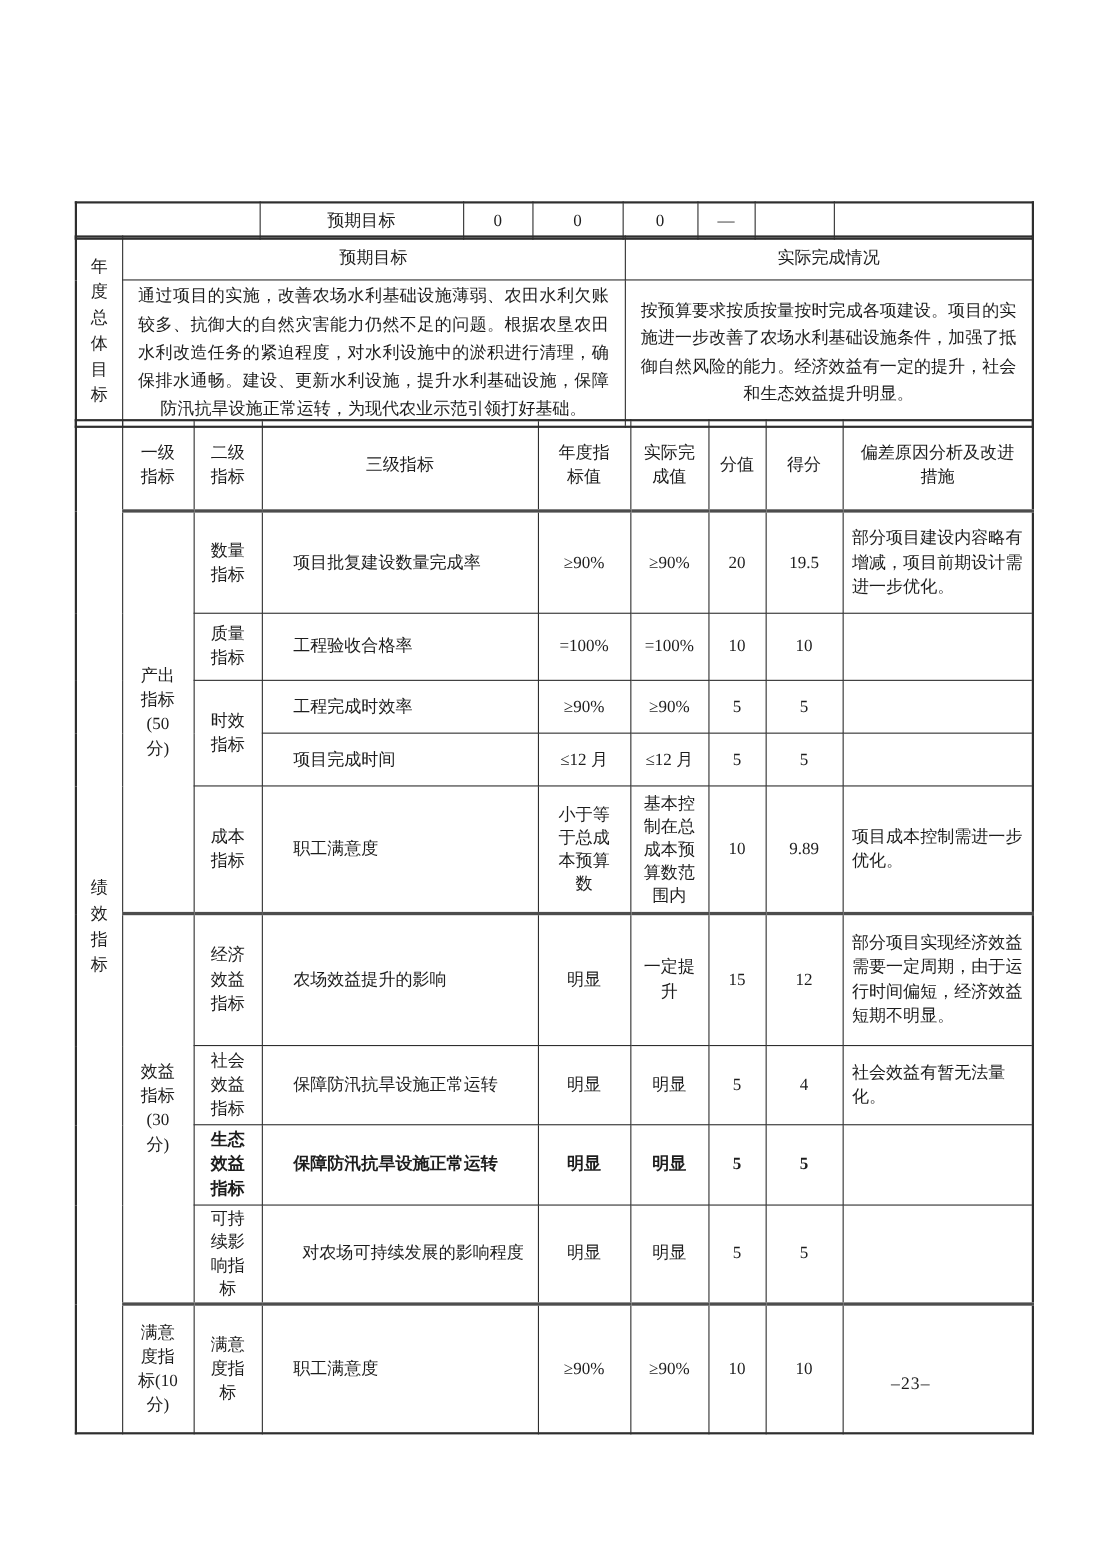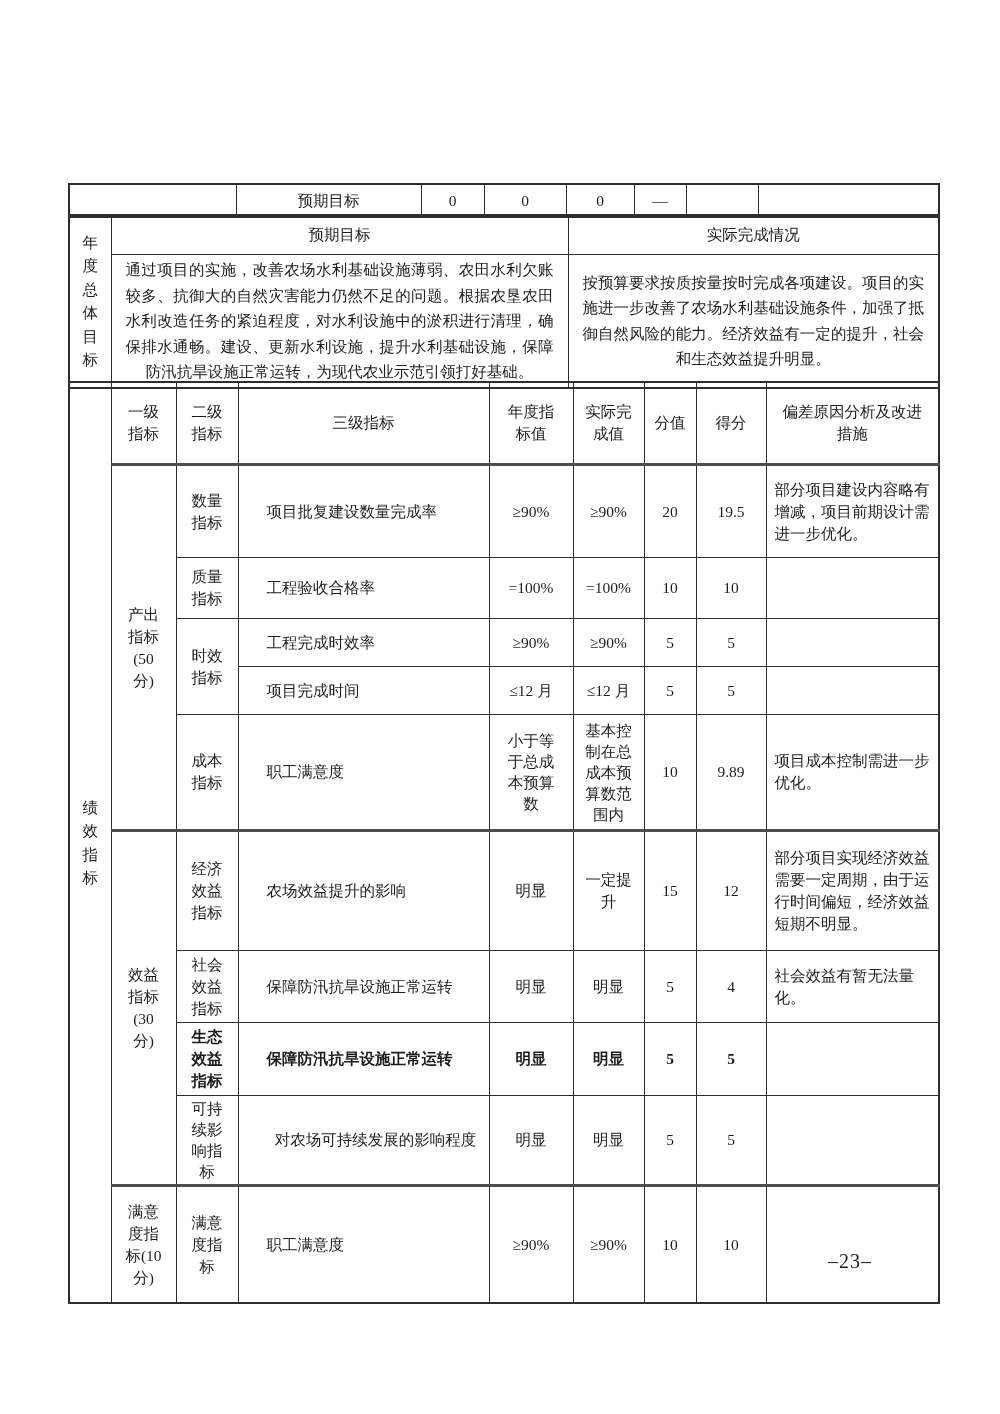--- a/index.html
+++ b/index.html
@@ -60,22 +60,21 @@
     text-align:left;
     padding:5px 8px;
     line-height:22px;
     white-space:normal;
     word-break:break-all;
   }
   .tight{line-height:21px;}
   .pagenum{
     position:absolute;
     left:810px;top:1250px;width:80px;
-    text-align:center;
-    font-size:20px;
+    font-size:16px;
     letter-spacing:1px;
   }
 </style>
 </head>
 <body>
 
 <div class="sheet">
 
   <table id="tableA">
     <colgroup>

